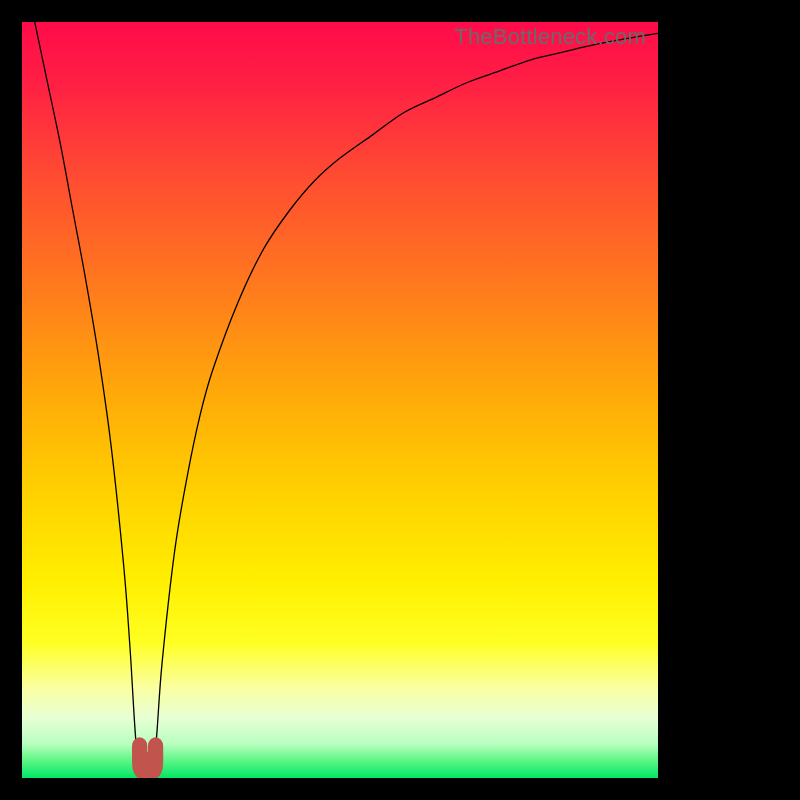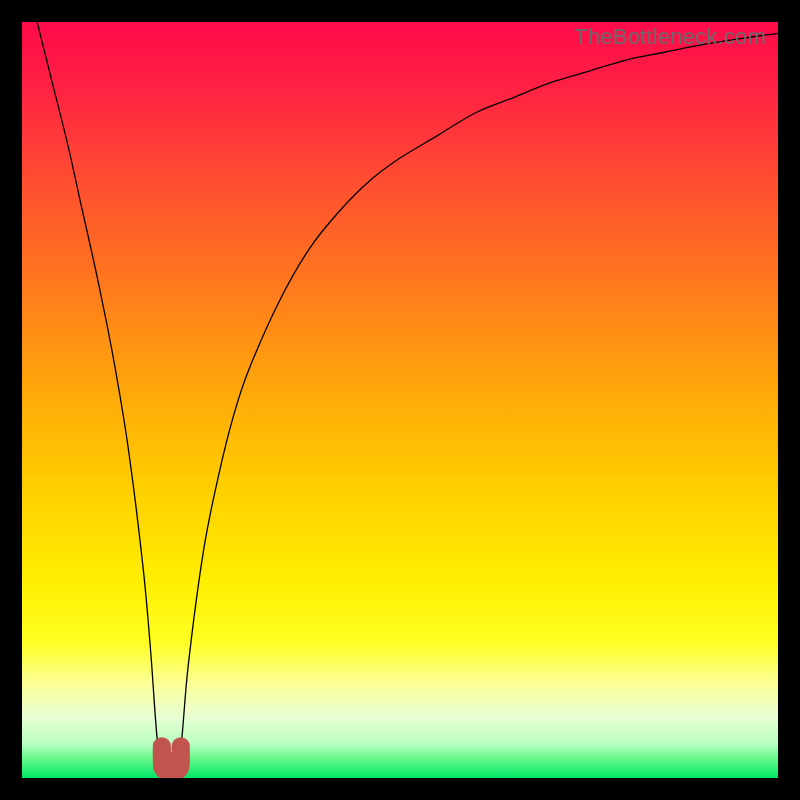--- a/index.html
+++ b/index.html
@@ -16,21 +16,21 @@
     left: 0;
     top: 0;
     width: 800px;
     height: 800px;
     background: #000;
   }
   .plot-area {
     position: absolute;
     left: 22px;
     top: 22px;
-    width: 756px;
+    width: 636px;
     height: 756px;
     overflow: hidden;
   }
   .gradient {
     position: absolute;
     left: 0;
     top: 0;
     width: 100%;
     height: 100%;
   }

